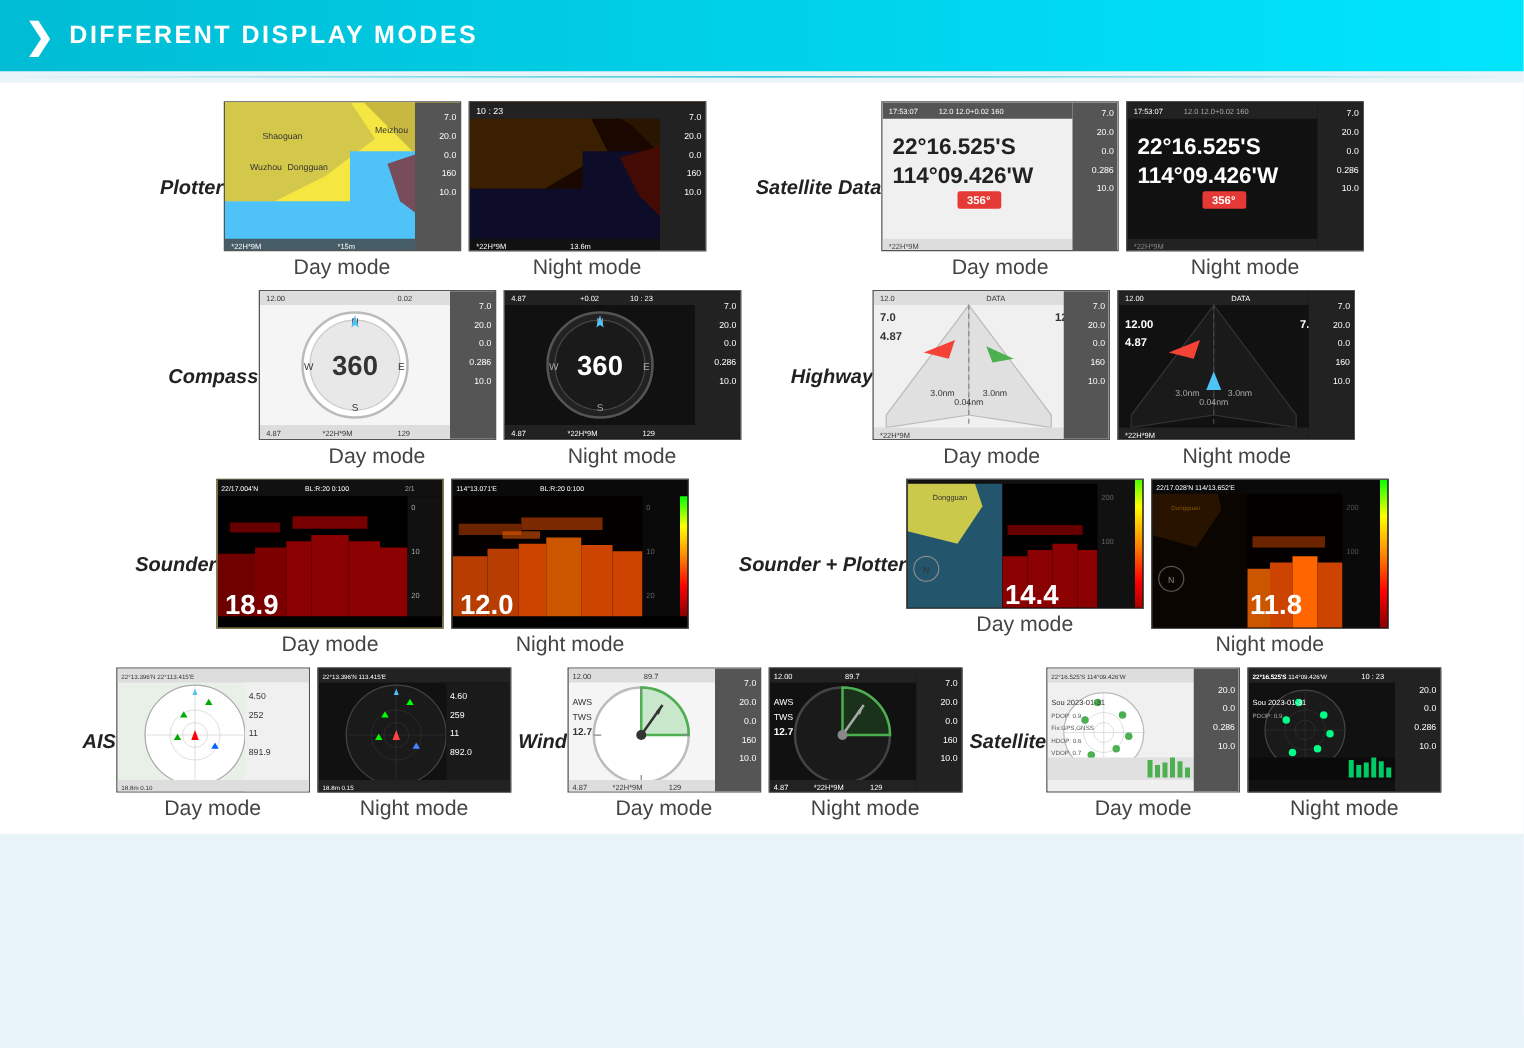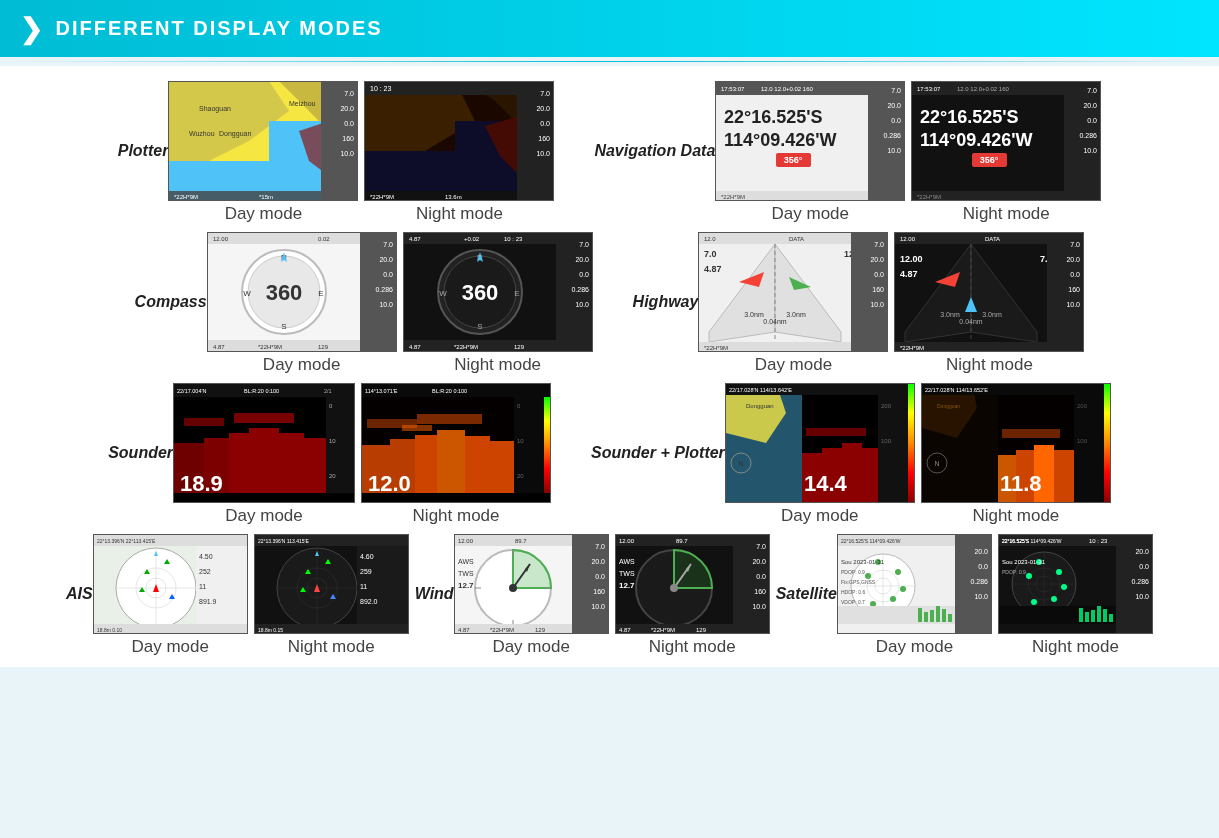--- a/index.html
+++ b/index.html
@@ -123,21 +123,21 @@
     }
     .sounder-night {
       width: 190px;
       height: 120px;
       background: #0a0a0a;
     }
 
     
     .sounder-plotter-day {
       width: 190px;
-      height: 120px;
+      height: 104px;
       background: #1a0a00;
     }
     .sounder-plotter-night {
       width: 190px;
       height: 120px;
       background: #0a0a0a;
       justify-content: flex-end;
     }
 
     
@@ -287,21 +287,21 @@
                 <text x="5" y="118" font-size="6" fill="white">*22H*9M</text>
                 <text x="80" y="118" font-size="6" fill="white">13.6m</text>
               </svg>
             </div>
             <div class="screen-label">Night mode</div>
           </div>
         </div>
       </div>
 
       <div class="section-block">
-        <div class="section-title">Navigation Data</div>
+        <div class="section-title">Satellite Data</div>
         <div class="screens-row">
 
           <div class="screen-item">
             <div class="screen navdata-day">
               <svg width="190" height="120">
                 <rect width="190" height="120" fill="#f0f0f0"></rect>
 
                 <rect width="152" height="14" fill="#555"></rect>
                 <text x="5" y="10" font-size="6" fill="white">17:53:07</text>
                 <text x="45" y="10" font-size="6" fill="white">12.0  12.0+0.02  160</text>

